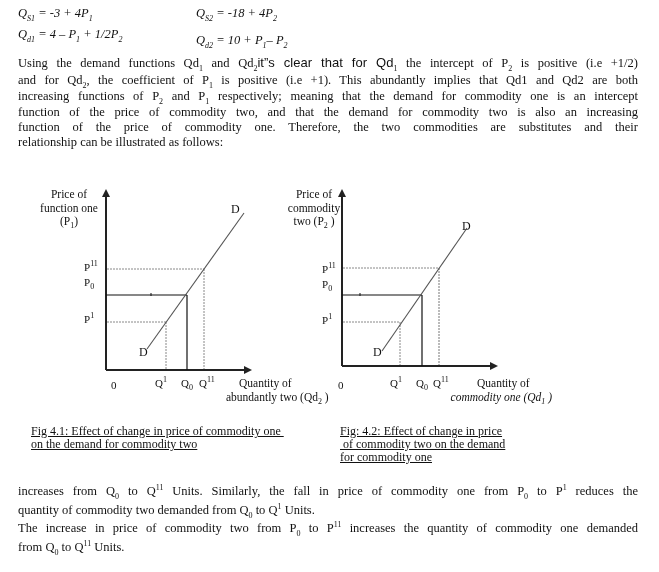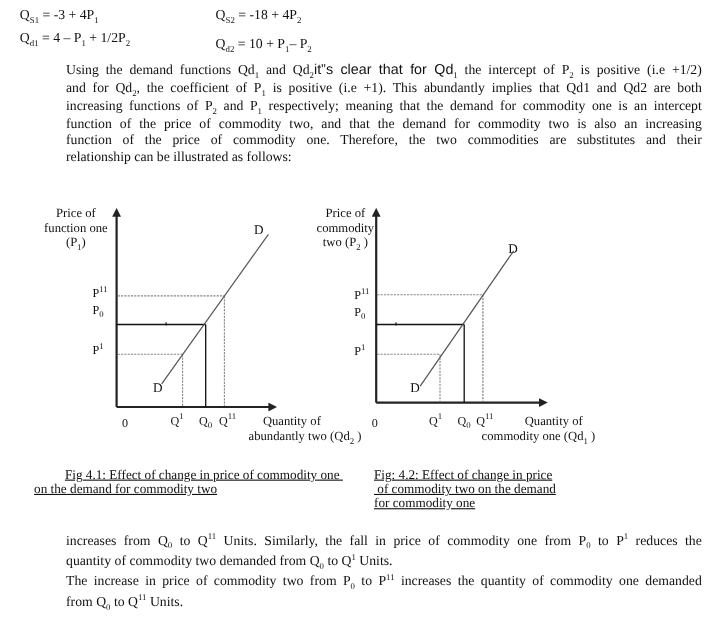--- a/index.html
+++ b/index.html
@@ -1,26 +1,26 @@
 <!DOCTYPE html>
 <html><head>
 <meta charset="utf-8">
 <style>
   html, body { margin: 0; padding: 0; background: #ffffff; }
   body {
     width: 659px; height: 572px; position: relative; overflow: hidden;
     font-family: "Liberation Serif", "DejaVu Serif", serif; color: #111;
   }
   .abs { position: absolute; white-space: nowrap; }
-  .eq { font-size: 12.5px; }
+  .eq { font-size: 12.5px; font-style: italic; }
   .para {
     position: absolute; left: 18px; width: 620px;
     font-size: 12.5px; line-height: 16.5px; text-align: justify;
   }
-  .para .ln { display: block; white-space: nowrap; text-align-last: justify; margin-left: 42px; }
+  .para .ln { display: block; white-space: nowrap; text-align-last: justify; }
   .para .ln.last { text-align-last: left; }
   sub, sup { font-size: 8px; line-height: 0; }
   .lbl { font-size: 11.5px; text-align: center; line-height: 13.5px; }
   .tick { font-size: 11px; }
   .cap {
     font-size: 12px; line-height: 13px; text-decoration: underline;
   }
   svg { position: absolute; left: 0; top: 0; }
   .sans { font-family: "Liberation Sans", "DejaVu Sans", sans-serif; font-size: 13px; }
 </style>
@@ -114,25 +114,25 @@
 <div class="abs tick" style="left:322px; top:278px;"><span>P</span><sub>0</sub></div>
 <div class="abs tick" style="left:322px; top:314px;"><span>P</span><sup>1</sup></div>
 <div class="abs tick" style="left:462px; top:219px; font-size:12px;">D</div>
 <div class="abs tick" style="left:373px; top:345px; font-size:12px;">D</div>
 <div class="abs tick" style="left:338px; top:379px;">0</div>
 <div class="abs tick" style="left:390px; top:377px;"><span>Q</span><sup>1</sup></div>
 <div class="abs tick" style="left:416px; top:377px;"><span>Q</span><sub>0</sub></div>
 <div class="abs tick" style="left:433px; top:377px;"><span>Q</span><sup>11</sup></div>
 <div class="abs lbl" style="left:427px; top:377px; width:125px;">
   <div style="text-align:left; padding-left:50px;">Quantity of</div>
-  <div style="text-align:center;"><span>commodity one (Qd</span><sub>1</sub><span> )</span></div>
+  <div style="text-align:right;font-style:italic;"><span>commodity one (Qd</span><sub>1</sub><span> )</span></div>
 </div>
 
 <div class="abs cap" style="left:31px; top:425px;">
-  <div style="white-space:pre;margin-left:28px;">Fig 4.1: Effect of change in price of commodity one </div>
+  <div style="white-space:pre;">Fig 4.1: Effect of change in price of commodity one </div>
   <div>on the demand for commodity two</div>
 </div>
 <div class="abs cap" style="left:340px; top:425px;">
   <div style="white-space:pre;">Fig: 4.2: Effect of change in price</div>
   <div style="white-space:pre;"> of commodity two on the demand</div>
   <div>for commodity one</div>
 </div>
 
 <div class="para" style="top:482px; line-height:18.5px;">
   <span class="ln"><span>increases from Q</span><sub>0</sub><span> to Q</span><sup>11</sup><span> Units. Similarly, the fall in price of commodity one from P</span><sub>0</sub><span> to P</span><sup>1</sup><span> reduces the</span></span>

